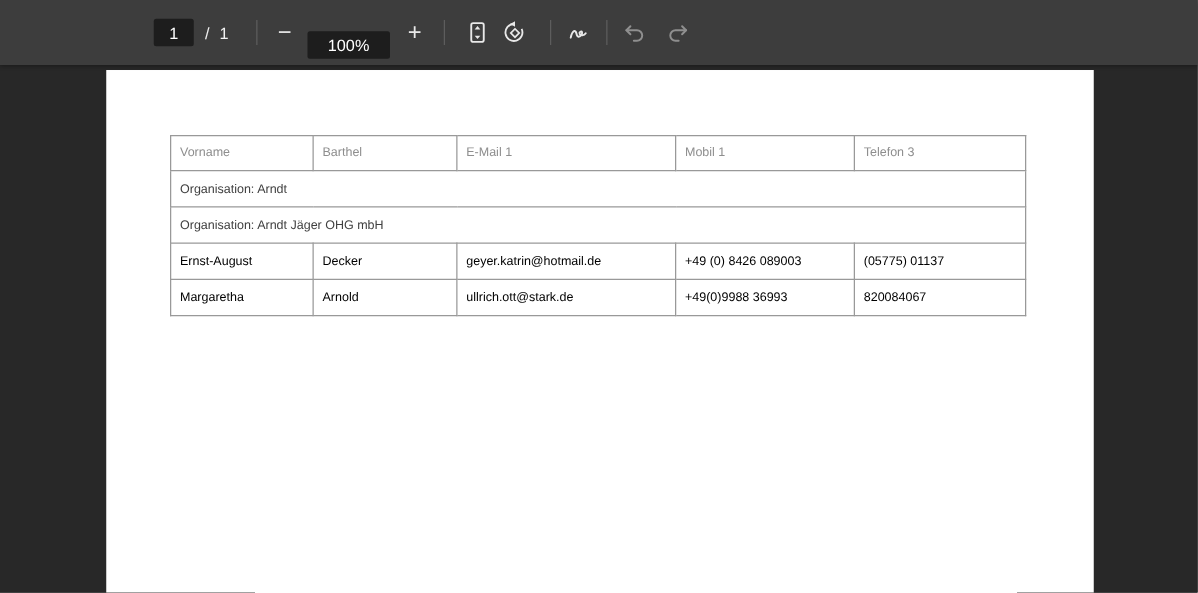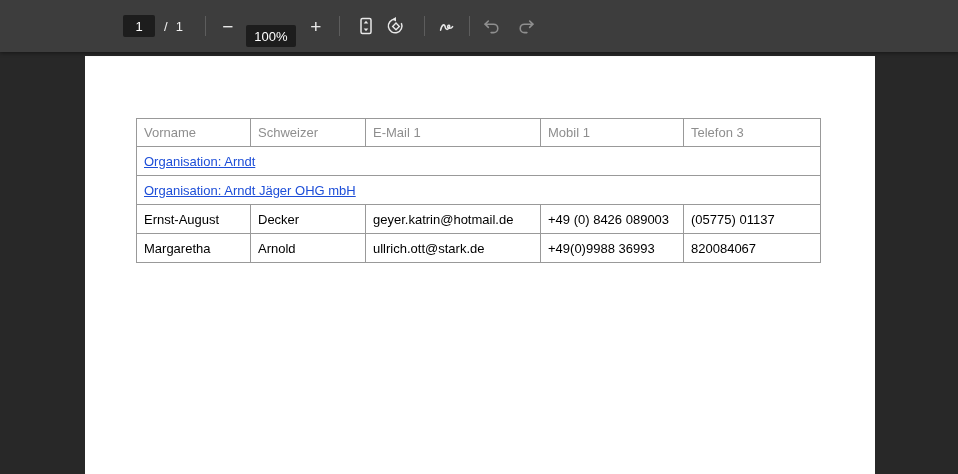--- a/index.html
+++ b/index.html
@@ -26,50 +26,50 @@
   .page-total { margin-left: 8px; color: #f1f1f1; }
   .tb-divider { width: 1px; height: 20px; background: #5d5d5d; margin-left: 22px; }
   .tb-btn {
     width: 28px; height: 28px; display: flex; align-items: center; justify-content: center;
     background: transparent; border: none; color: #e8e8e8; cursor: pointer;
     border-radius: 50%; font-family: "Liberation Sans", sans-serif;
   }
   .tb-btn.disabled { color: #8f8f8f; }
   .glyph-btn { font-size: 19px; line-height: 1; }
   .zoom-box {
-    width: 50px; height: 22px; background: #1d1d1d; border: none; border-radius: 2px;
+    width: 66px; height: 22px; background: #1d1d1d; border: none; border-radius: 2px;
     color: #ffffff; font-size: 13px; text-align: center;
     font-family: "Liberation Sans", sans-serif;
     margin-top: 20px;
   }
   .ml4 { margin-left: 4px; } .ml6 { margin-left: 6px; } .ml8 { margin-left: 8px; }
   .ml9 { margin-left: 9px; } .ml12 { margin-left: 12px; } .ml14 { margin-left: 14px; }
   .ml2 { margin-left: 2px; }
 
   
   .canvas { position: absolute; top: 52px; left: 0; width: 958px; height: 422px; background: #282828; }
   .pdf-page {
     position: absolute; left: 85px; top: 4px; width: 790px; height: 418px;
     background: #ffffff;
   }
 
   
   table.contacts {
-    position: absolute; left: 51px; top: 62px; width: 684px;
+    position: absolute; left: 51px; top: 52px; width: 684px;
     border-collapse: collapse; table-layout: fixed;
-    font-size: 13px; color: #000000;
+    font-size: 10px; color: #000000;
   }
   table.contacts th, table.contacts td {
     border: 1px solid #999999; padding: 0 6px 0 7px;
     overflow: hidden; white-space: nowrap; text-align: left;
     font-weight: normal;
   }
   table.contacts th { height: 28px; color: #8e8e8e; }
   table.contacts td { height: 29px; }
-  td.group-row { font-weight: bold; color: #1d4ed8; text-decoration: underline; }
+  td.group-row { font-weight: bold; color: #404040; }
 </style>
 </head>
 <body>
 
 <div class="toolbar">
   <div class="toolbar-cluster">
 
     <input class="page-input" readonly="" value="1" style="">
     <span class="page-sep">/</span>
     <span class="page-total">1</span>
@@ -148,21 +148,21 @@
       <colgroup>
         <col style="width:114px">
           <col style="width:115px">
           <col style="width:175px">
         <col style="width:143px">
           <col style="width:137px">
       </colgroup>
       <tbody>
           <tr>
         <th>Vorname</th>
-        <th>Schweizer</th>
+        <th>Barthel</th>
         <th>E-Mail 1</th>
         <th>Mobil 1</th>
         <th>Telefon 3</th>
       </tr>
       <tr>
         <td colspan="5" class="group-row">Organisation: Arndt</td>
       </tr>
       <tr>
         <td colspan="5" class="group-row">Organisation: Arndt Jäger OHG mbH</td>
       </tr>

